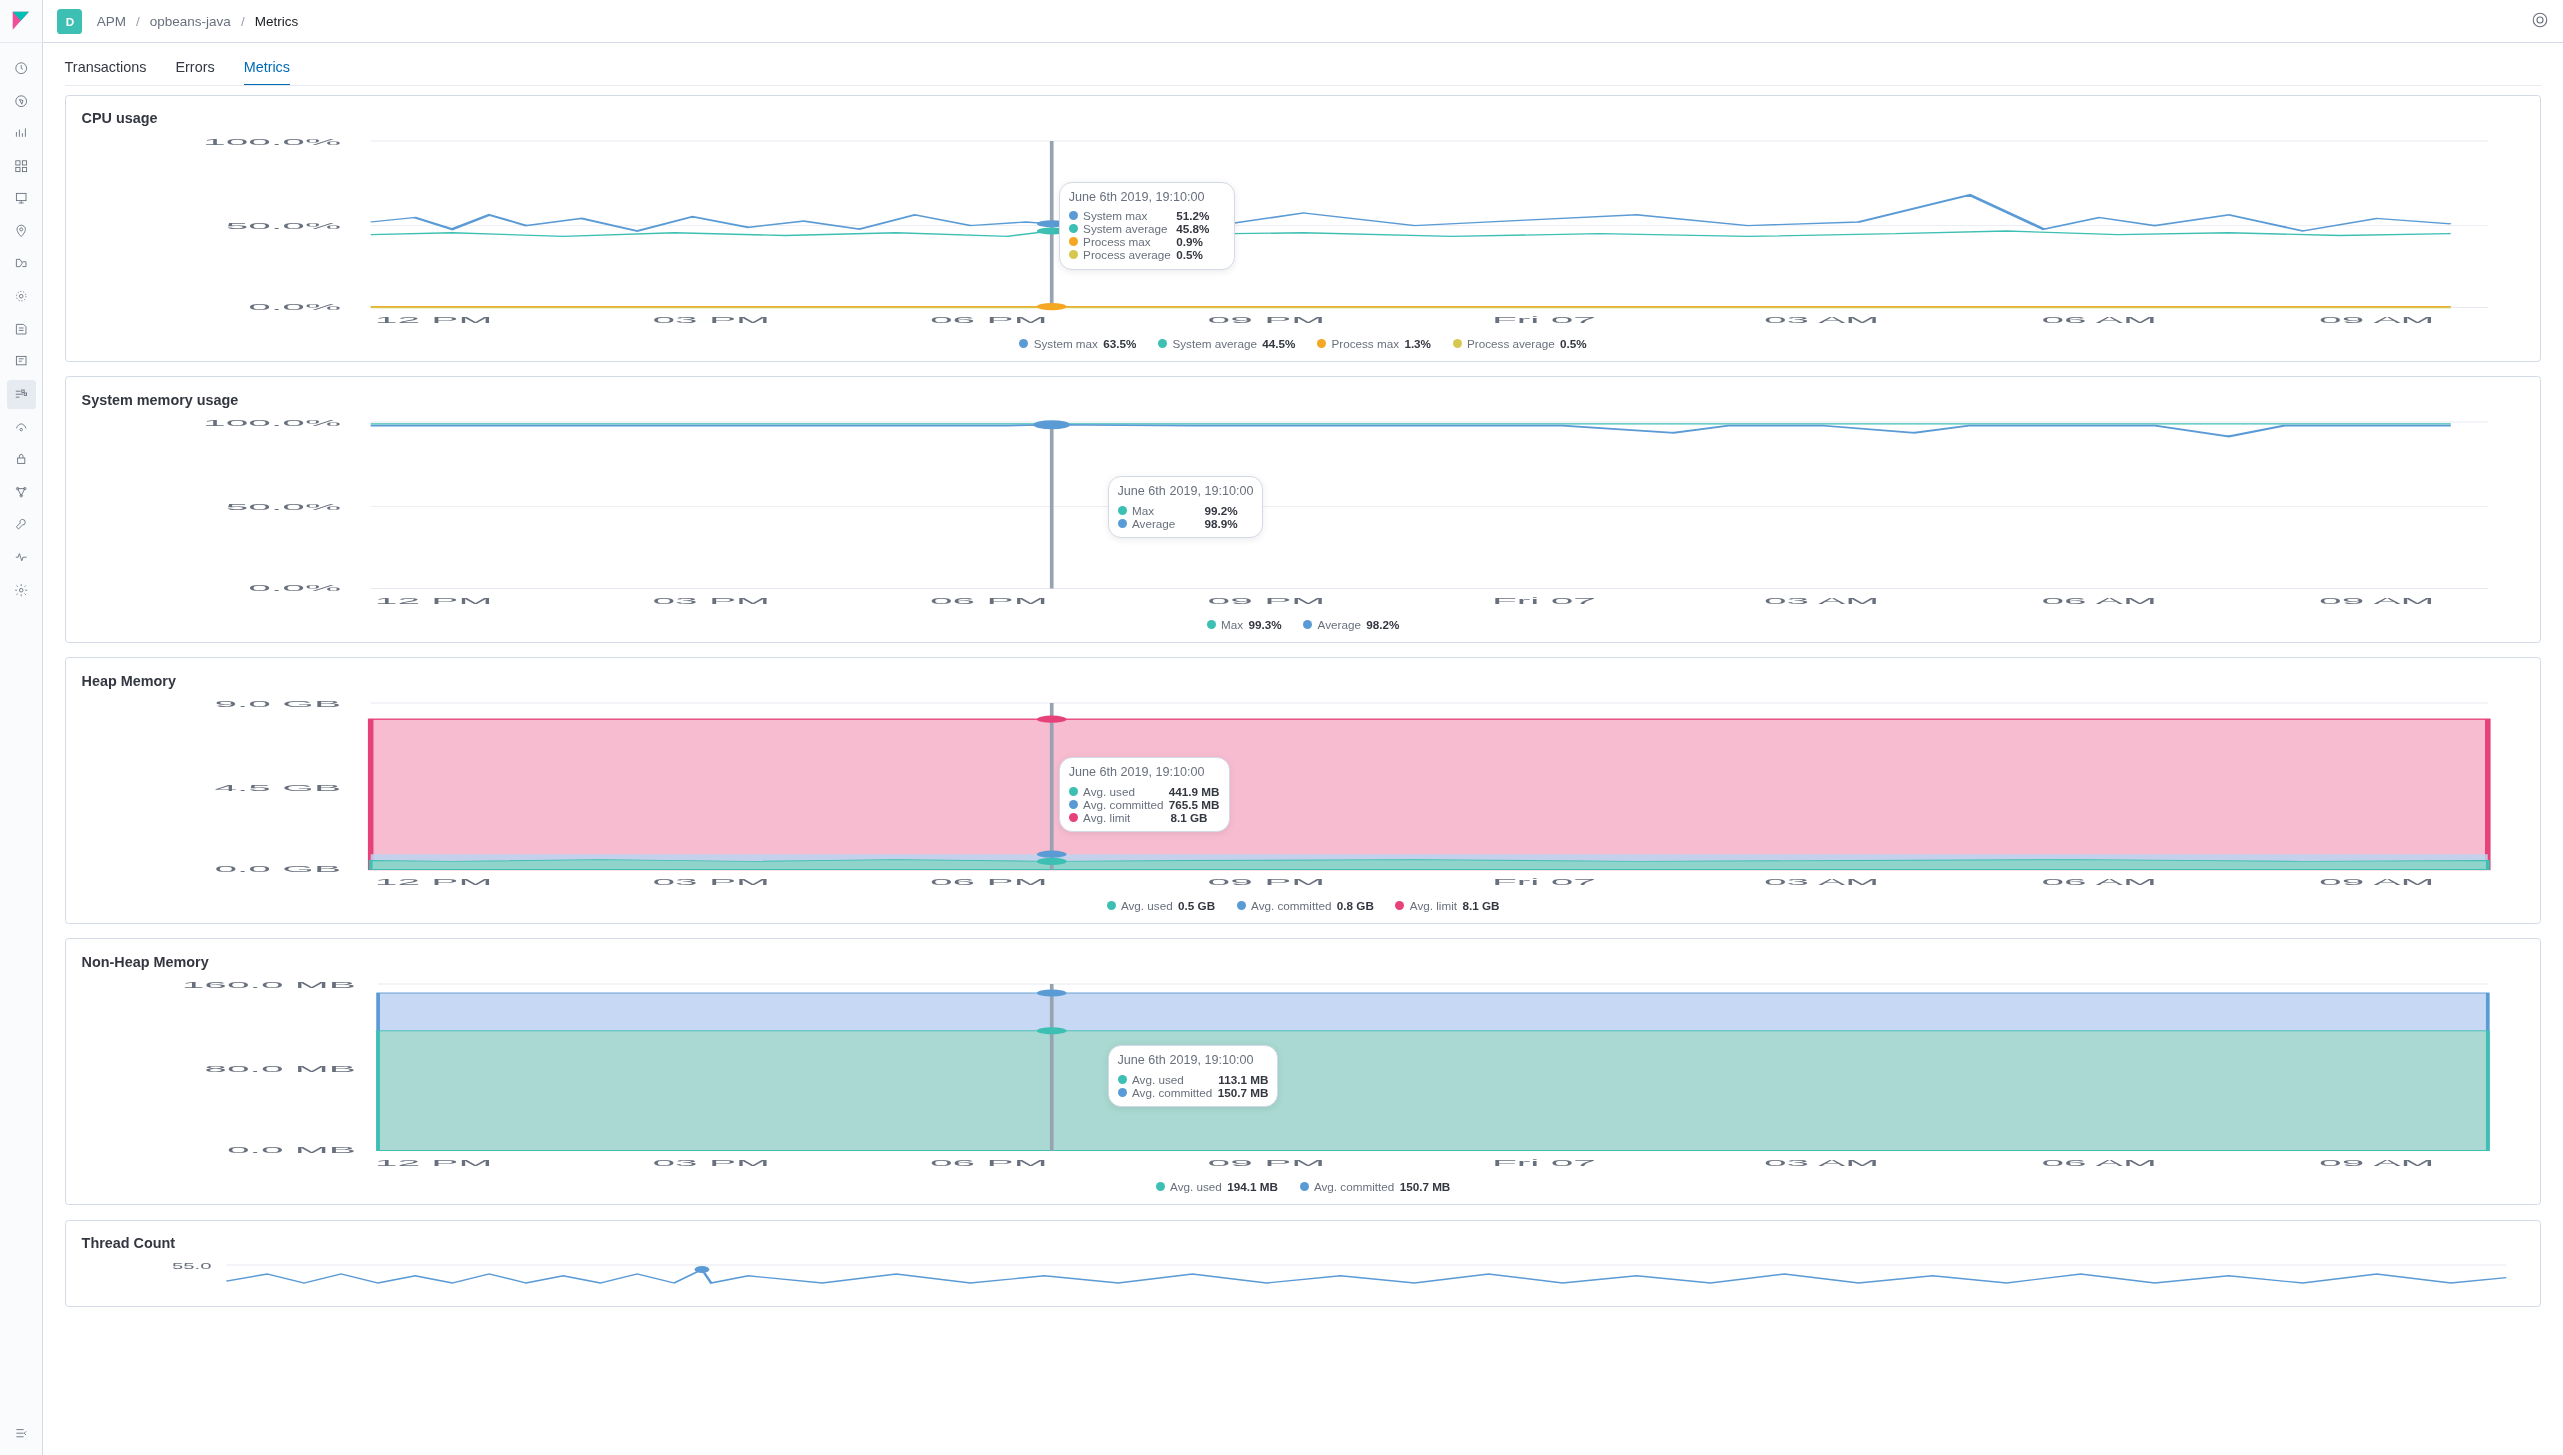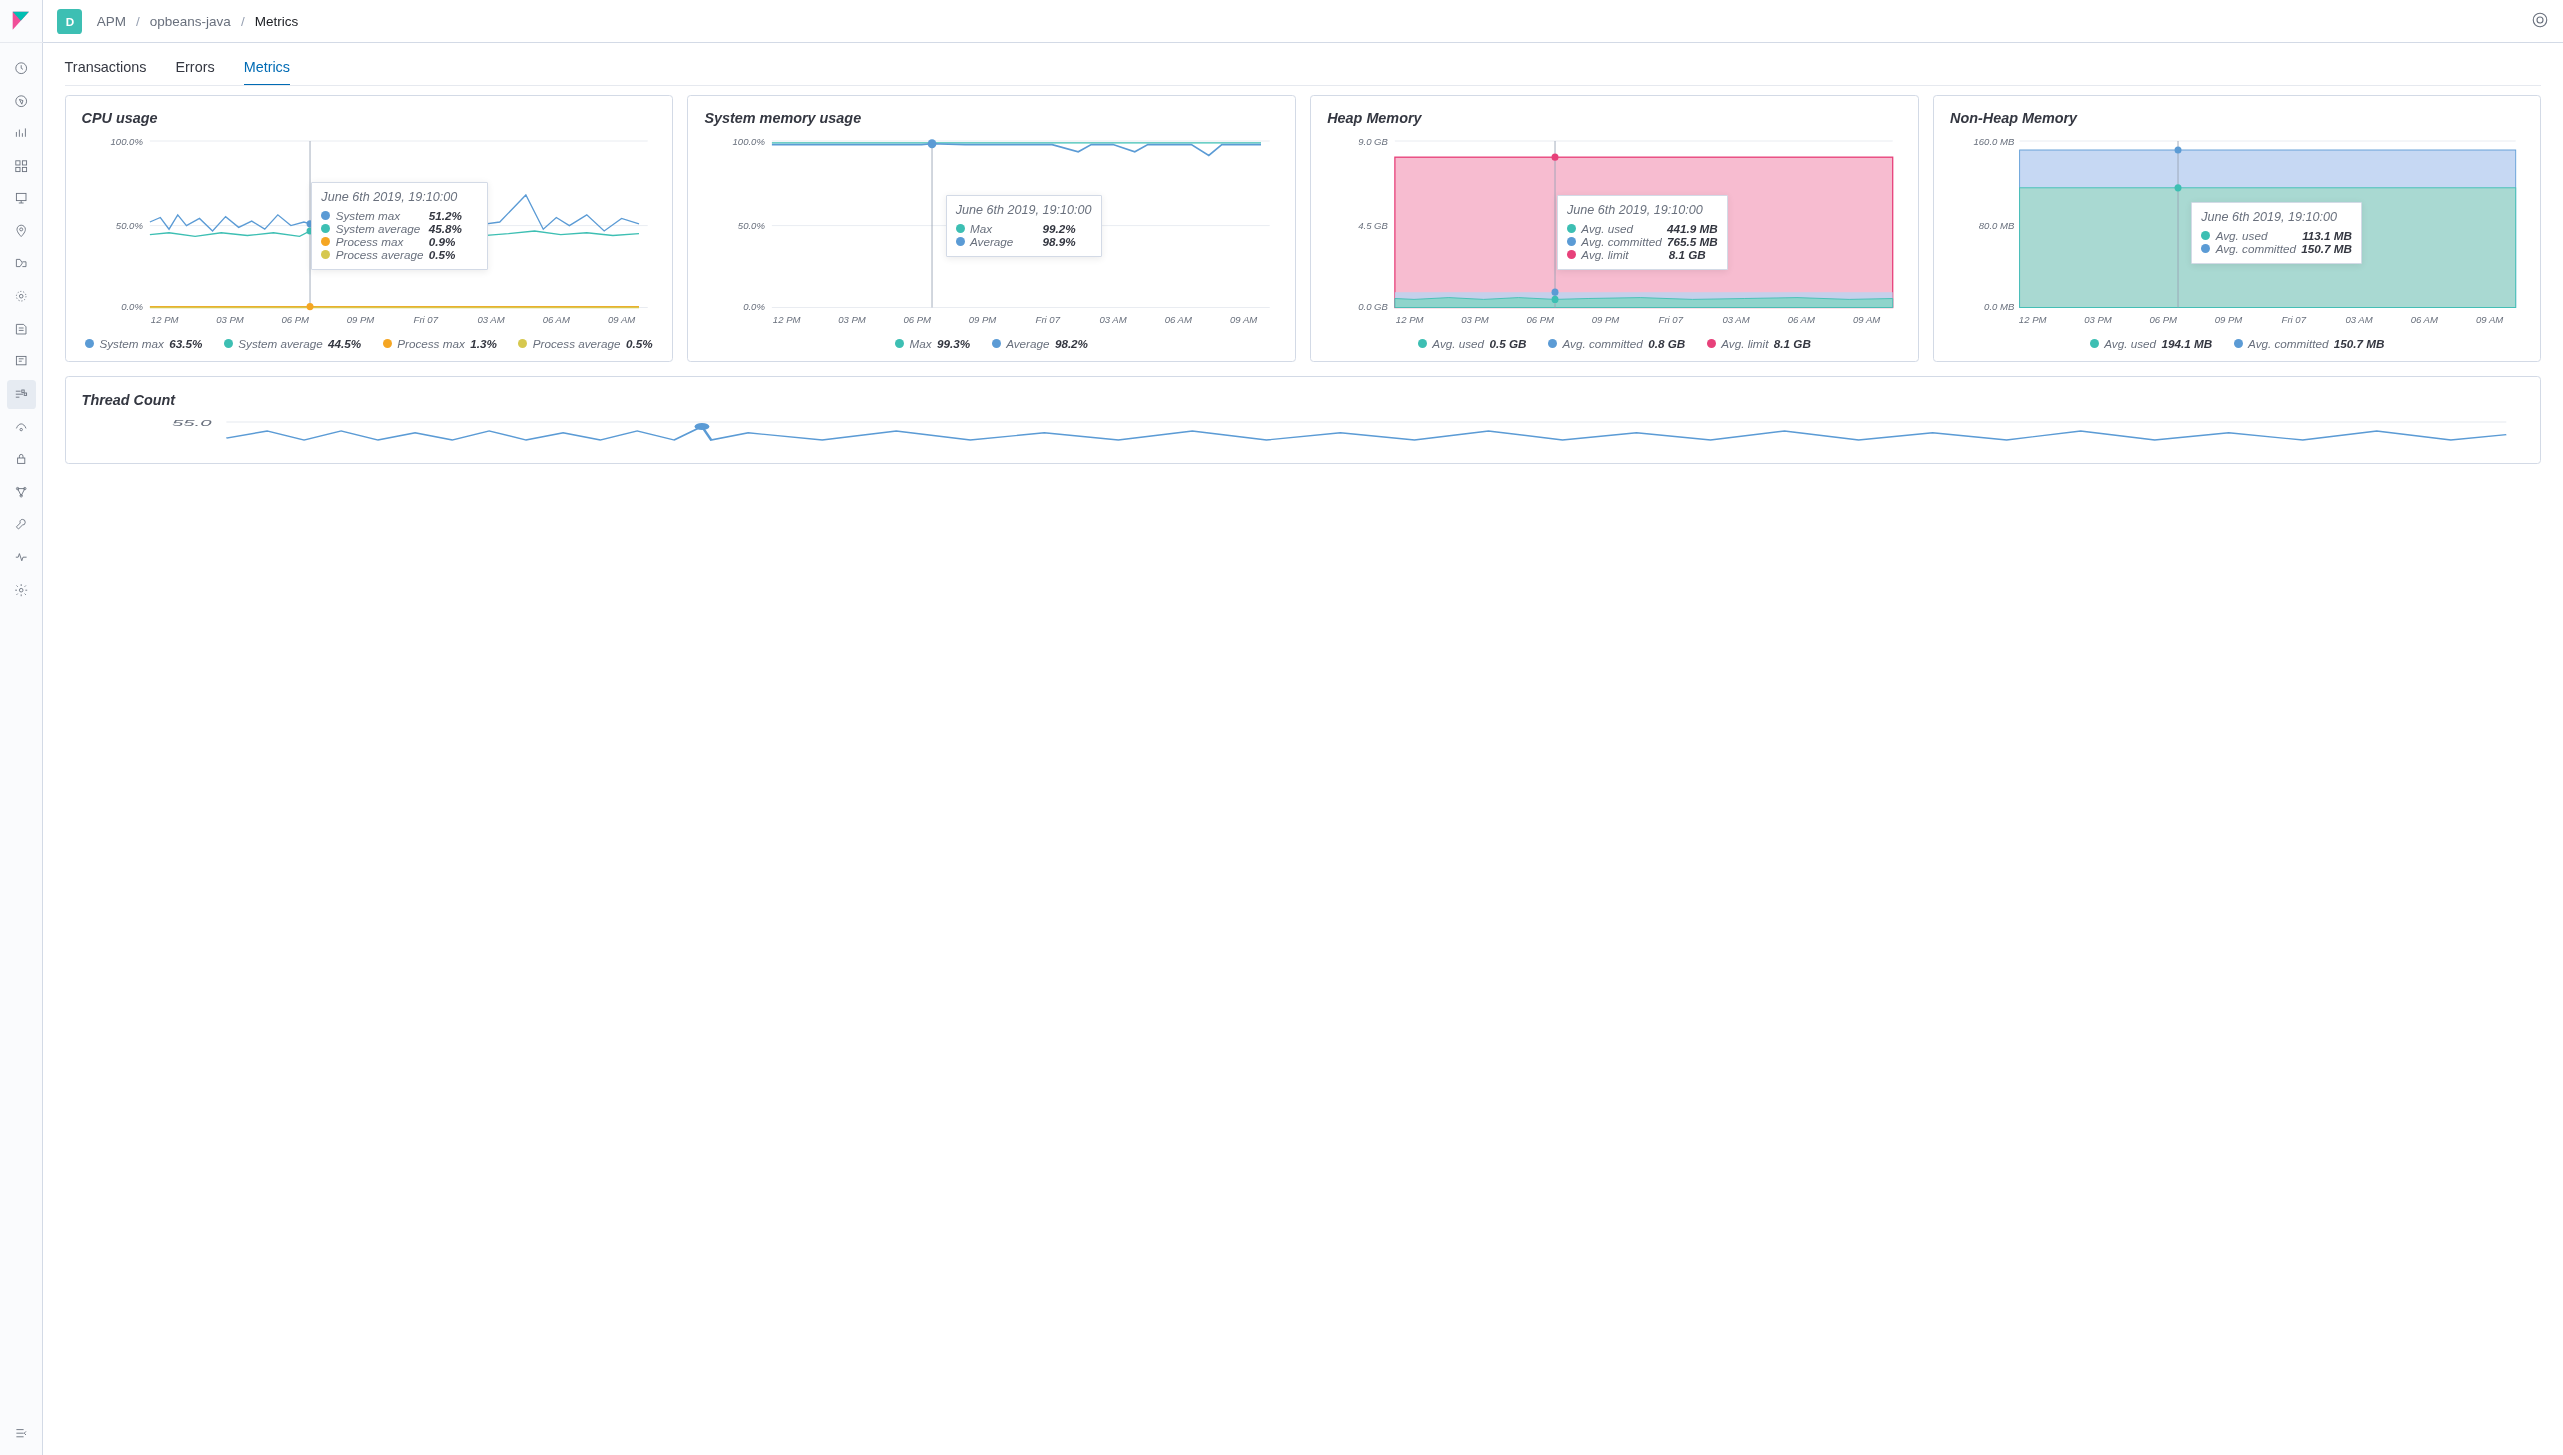--- a/index.html
+++ b/index.html
@@ -18,32 +18,32 @@
 .space-badge { width: 25px; height: 25px; background: #3dbfb3; color: #fff; font-weight: 700; border-radius: 3.6px; display: flex; align-items: center; justify-content: center; font-size: 11.7px; }
 .breadcrumbs { display: flex; align-items: center; gap: 10px; color: #69707d; font-size: 13.5px; }
 .breadcrumbs .sep { color: #98a2b3; }
 .breadcrumbs .current { color: #1a1c21; font-weight: 400; }
 .topbar-right { margin-left: auto; color: #69707d; }
 .topbar-right svg { width: 18px; height: 18px; stroke: #69707d; fill: none; stroke-width: 1.5; }
 .content { padding: 0 21.6px 21.6px; overflow: auto; flex: 1; }
 .tabs { display: flex; gap: 29px; border-bottom: 0.9px solid #e6e9ef; margin-bottom: 9px; padding-top: 16px; }
 .tab { padding-bottom: 9px; font-size: 14.4px; color: #343741; cursor: pointer; border-bottom: 1.8px solid transparent; }
 .tab.active { color: #006bb4; border-bottom-color: #006bb4; }
-.grid { display: grid; grid-template-columns: 1fr 1fr 1fr 1fr; gap: 14.4px; font-style: italic; }
+.grid { display: grid; grid-template-columns: 1fr; gap: 14.4px; }
 .panel { border: 0.9px solid #d3dae6; border-radius: 3.6px; padding: 14.4px 16px 10.8px; background: #fff; }
 .panel.full { grid-column: 1 / -1; }
 .panel-title { font-size: 14.4px; font-weight: 700; margin-bottom: 5.4px; }
 .chart-wrap { position: relative; }
 .chart-svg { width: 100%; height: 198px; display: block; }
 .legend-row { display: flex; justify-content: center; gap: 21.6px; font-size: 11.7px; margin-top: 7.2px; flex-wrap: wrap; }
 .legend-item { display: inline-flex; align-items: center; gap: 5.4px; }
 .dot { width: 9px; height: 9px; border-radius: 50%; display: inline-block; }
 .legend-label { color: #69707d; }
 .legend-val { color: #343741; font-weight: 600; text-align: center; }
-.tooltip { position: absolute; background: #fff; border: 0.9px solid #d3dae6; border-radius: 1px; box-shadow: 0 1.8px 7.2px rgba(0,0,0,0.08); padding: 7.2px 9px; font-size: 11.7px; }
+.tooltip { position: absolute; background: #fff; border: 0.9px solid #d3dae6; border-radius: 13px; box-shadow: 0 1.8px 7.2px rgba(0,0,0,0.08); padding: 7.2px 9px; font-size: 11.7px; }
 .tooltip .tt-title { color: #69707d; font-size: 12.6px; margin-bottom: 5.4px; white-space: nowrap; }
 .tt-row { display: flex; align-items: center; gap: 5.4px; white-space: nowrap; }
 .tt-row .tt-label { color: #69707d; flex: 1; }
 .tt-row .tt-val { font-weight: 600; min-width: 49px; }
 .axis-text { font-size: 11px; fill: #69707d; }
 .grid-line { stroke: #e6e9ef; stroke-width: 1; }
 .vline { stroke: #98a2b3; stroke-width: 1; }
 </style>
 </head>
 <body>

